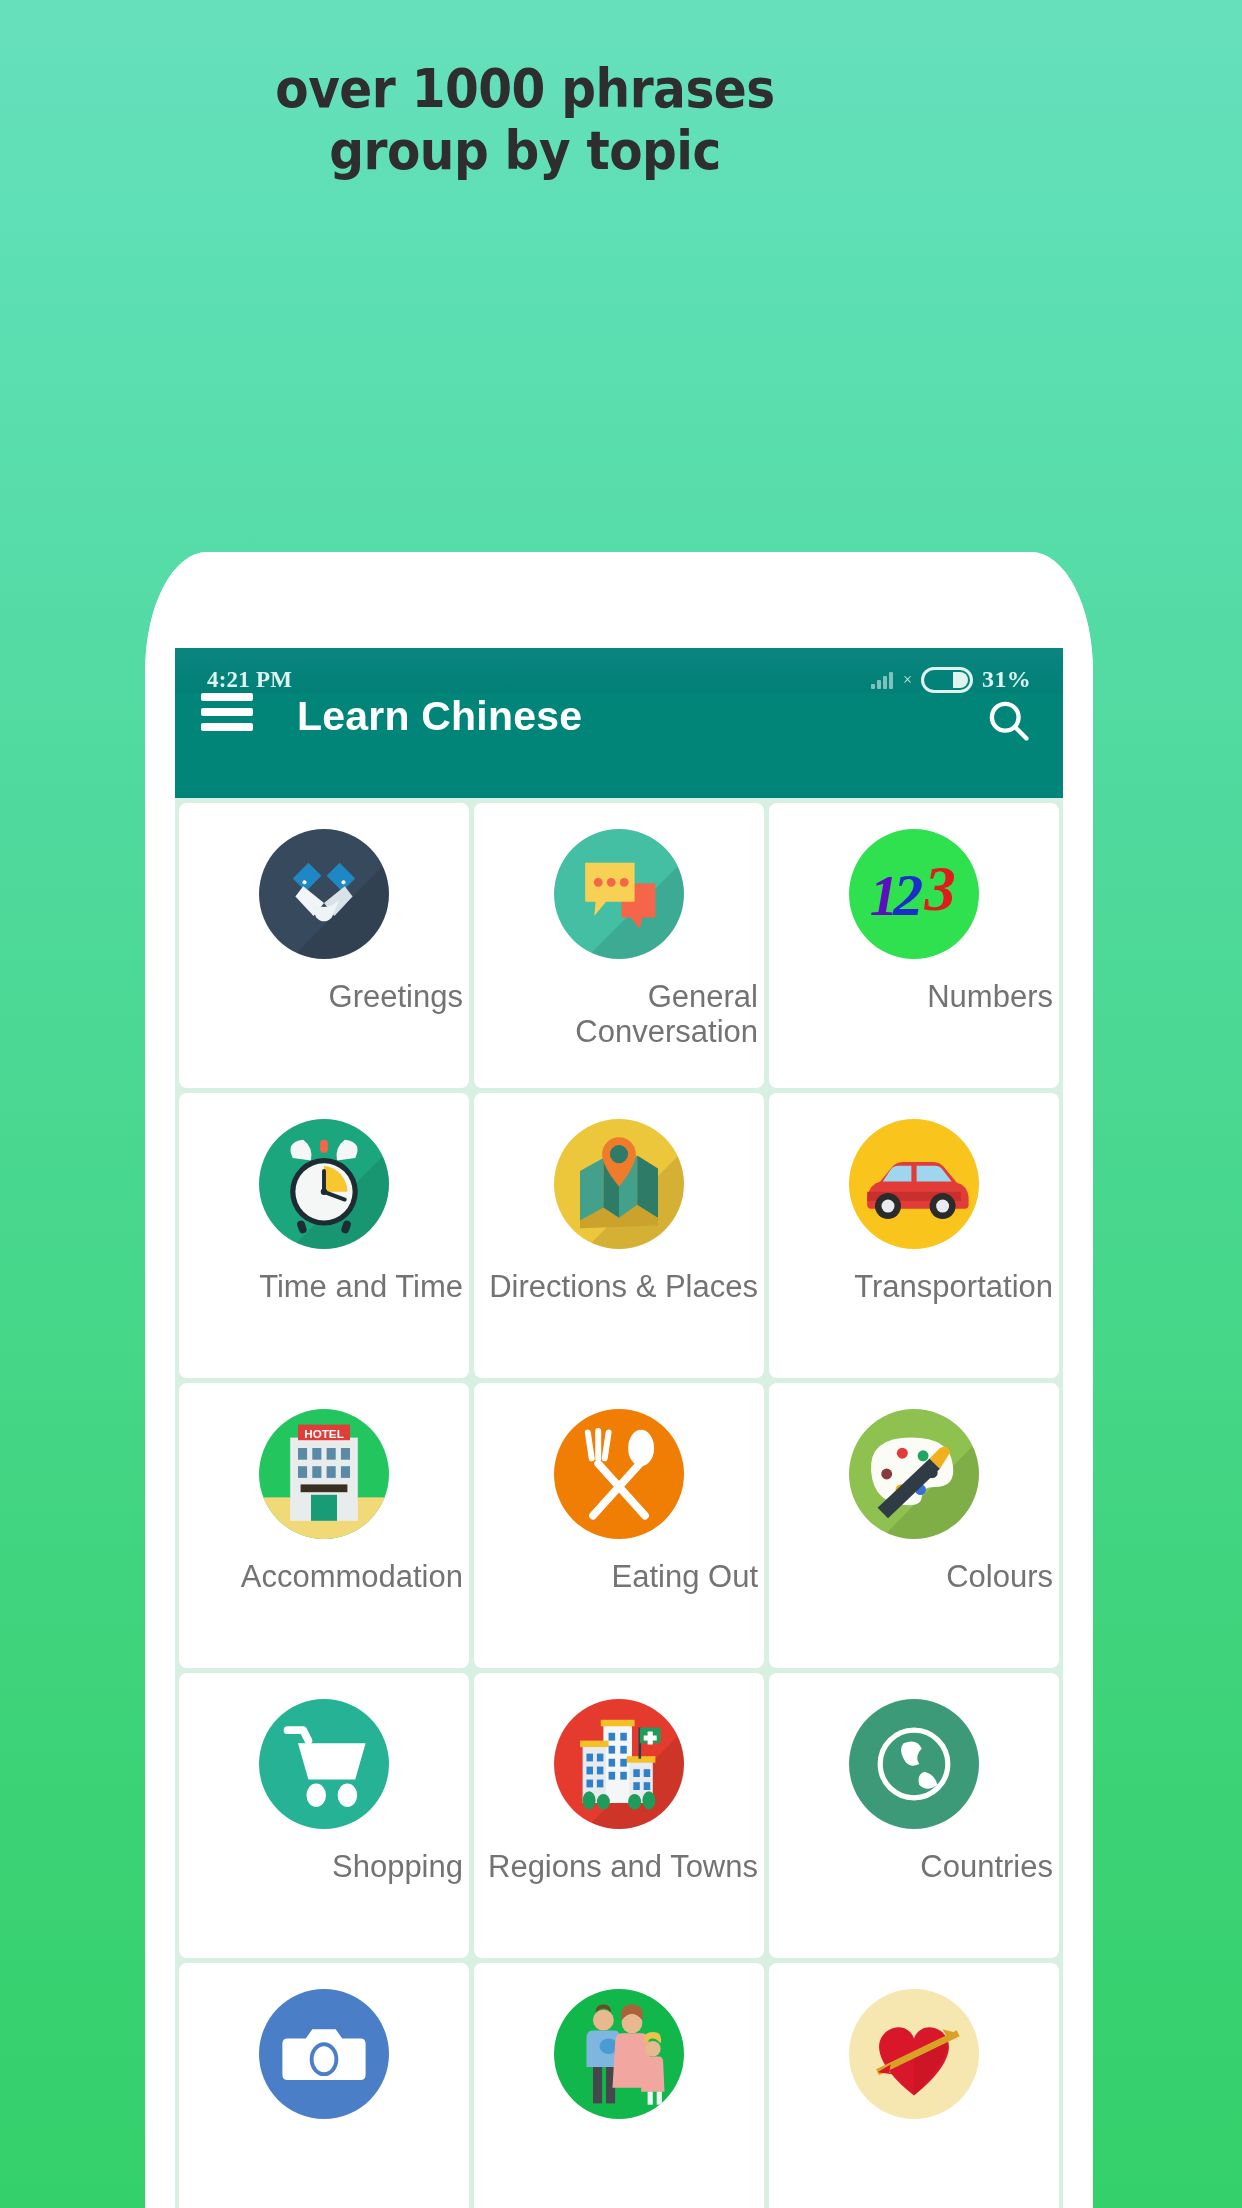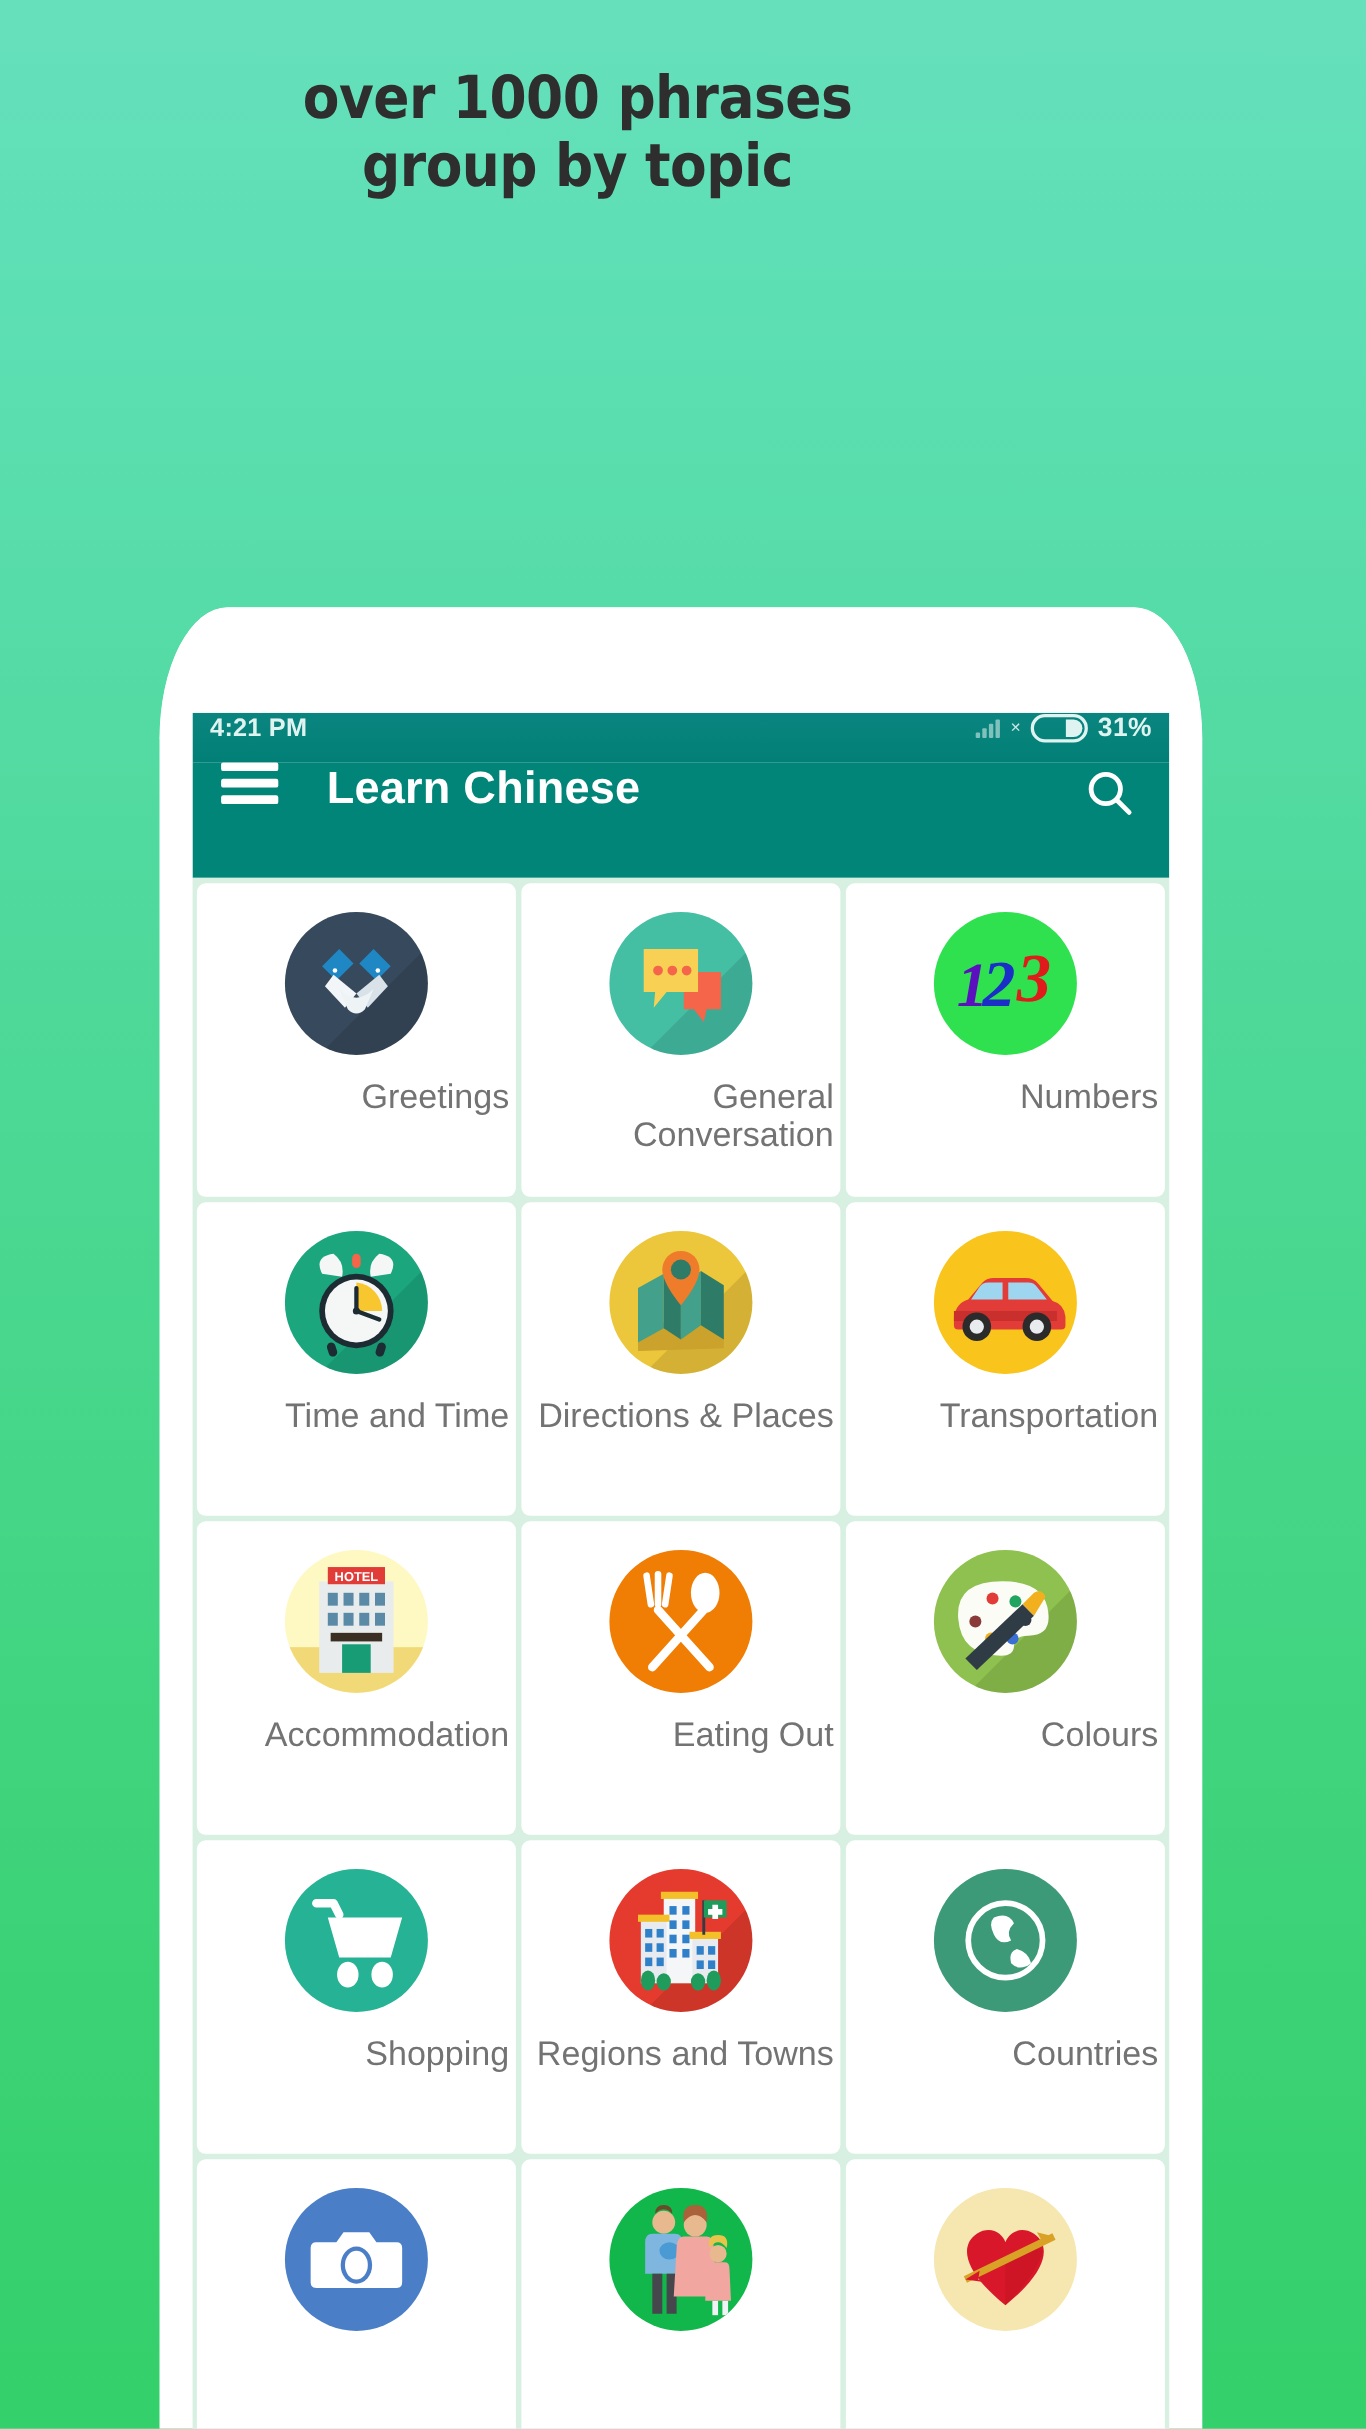--- a/index.html
+++ b/index.html
@@ -34,22 +34,22 @@
   }
   .screen{
     position:absolute;left:30px;top:96px;width:888px;height:1560px;
     background:#eef9f1;overflow:hidden;
   }
 
   
   .statusbar{
     position:relative;height:45px;width:100%;
     background:linear-gradient(180deg,#0b8480 0%,#05837a 55%,#028077 100%);
-    display:flex;align-items:flex-start;
-    padding:0 16px;box-sizing:border-box;color:#dff3f1;
+    display:flex;align-items:flex-end;
+    padding:0 32px;box-sizing:border-box;color:#dff3f1;font-family:Liberation Serif, serif;
   }
   .sb-time{font-size:23px;font-weight:bold;letter-spacing:.2px;}
   .sb-right{margin-left:auto;display:flex;align-items:center;gap:9px;}
   .sig{display:flex;align-items:flex-end;gap:2px;height:18px;}
   .sig i{display:block;width:4px;background:#7fc2bd;border-radius:1px;}
   .sig i:nth-child(1){height:5px;}
   .sig i:nth-child(2){height:9px;}
   .sig i:nth-child(3){height:13px;}
   .sig i:nth-child(4){height:17px;}
   .sig-x{font-size:16px;color:#cfe9e6;margin-left:1px;line-height:1;}
@@ -233,21 +233,21 @@
             <circle cx="30" cy="67" r="10" fill="#2b2b2b"></circle>
             <circle cx="30" cy="67" r="5" fill="#e8ecee"></circle>
             <circle cx="72" cy="67" r="10" fill="#2b2b2b"></circle>
             <circle cx="72" cy="67" r="5" fill="#e8ecee"></circle>
           </svg>
         </div>
         <div class="label">Transportation</div>
       </div>
 
       <div class="tile">
-        <div class="icon" style="background:#fef9c3;">
+        <div class="icon" style="background:#22c55e;">
           <svg viewBox="0 0 100 100" width="130" height="130" style="position:absolute;inset:0;">
             <rect x="0" y="68" width="100" height="32" fill="#f2d978"></rect>
             <rect x="24" y="22" width="52" height="64" fill="#e9ecec"></rect>
             <rect x="30" y="12" width="40" height="12" fill="#e23c38"></rect>
             <text x="50" y="22" text-anchor="middle" font-family="Liberation Sans, sans-serif" font-size="9" font-weight="bold" fill="#fff">HOTEL</text>
             <g fill="#5b8aa6">
               <rect x="30" y="30" width="7" height="9"></rect>
                 <rect x="41" y="30" width="7" height="9"></rect>
               <rect x="52" y="30" width="7" height="9"></rect>
                 <rect x="63" y="30" width="7" height="9"></rect>

